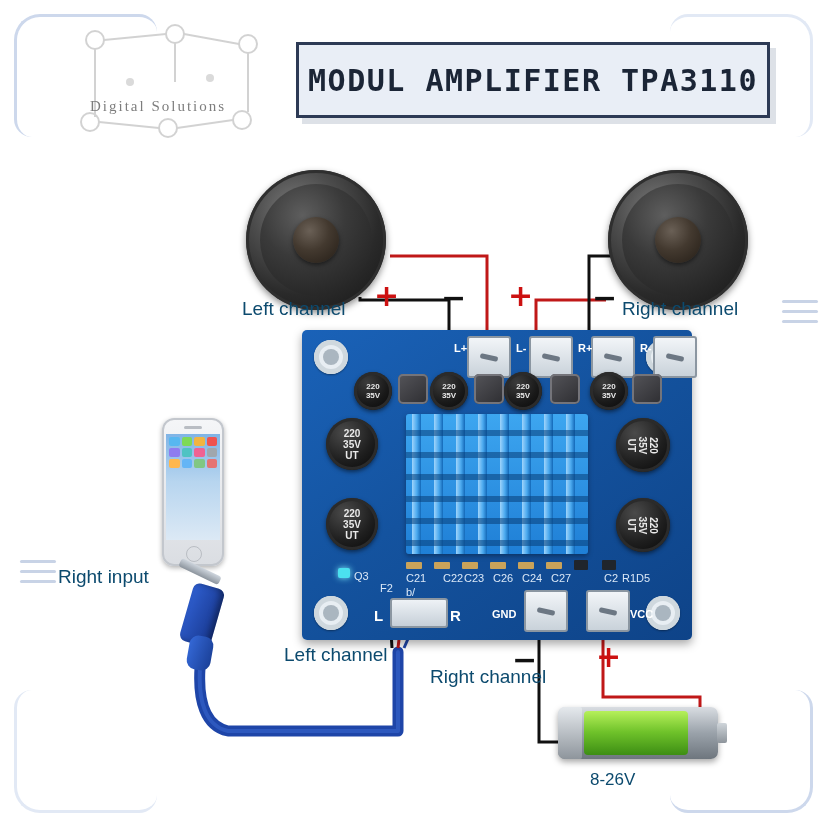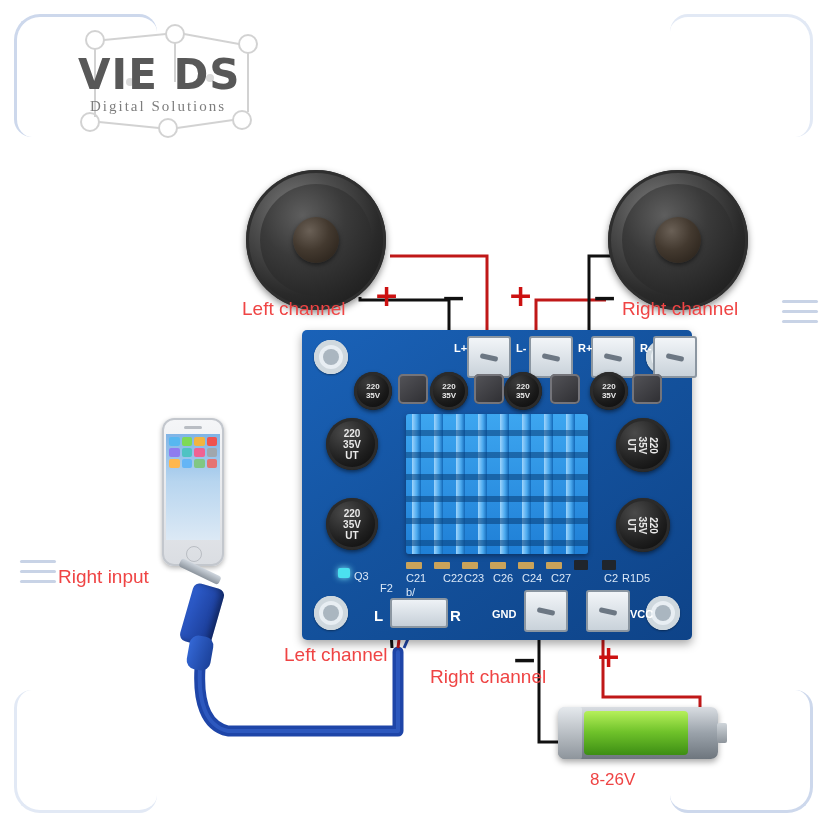--- a/index.html
+++ b/index.html
@@ -86,21 +86,21 @@
     letter-spacing: 1.5px;
     color: #1b2536;
     white-space: nowrap;
   }
 
   
   .lbl {
     position: absolute;
     font-family: "Liberation Sans", sans-serif;
     font-size: 19px;
-    color: #ef4444;
+    color: #0c4a6e;
     white-space: nowrap;
   }
   .sym {
     position: absolute;
     font-family: "DejaVu Sans", sans-serif;
     font-size: 30px;
     font-weight: bold;
     white-space: nowrap;
     line-height: 1;
   }
@@ -423,24 +423,26 @@
         <circle cx="30" cy="100" r="9"></circle>
         <circle cx="108" cy="106" r="9"></circle>
         <circle cx="182" cy="98" r="9"></circle>
         <path d="M35 27 L35 95 M115 21 L115 60 M188 31 L188 90 M44 18 L106 12 M124 12 L179 22 M39 100 L99 106 M117 106 L173 98"></path>
       </g>
       <g fill="#d7d7d7">
         <circle cx="70" cy="60" r="4"></circle>
         <circle cx="150" cy="56" r="4"></circle>
       </g>
     </svg>
-    <div class="logo-text">VIE DS</div>
     <div class="logo-sub">Digital Solutions</div>
   </div>
 
+  <div class="title-banner">
+    <div class="title-text">MODUL AMPLIFIER TPA3110</div>
+  </div>
 
   <svg class="wires">
 
     <path d="M390 256 L487 256 L487 330" stroke="#c01818" stroke-width="3" fill="none"></path>
 
     <path d="M360 297 L360 300 L449 300 L449 330" stroke="#101010" stroke-width="3" fill="none"></path>
 
     <path d="M536 330 L536 300 L606 300" stroke="#c01818" stroke-width="3" fill="none"></path>
 
     <path d="M589 330 L589 256 L618 256" stroke="#101010" stroke-width="3" fill="none"></path>

